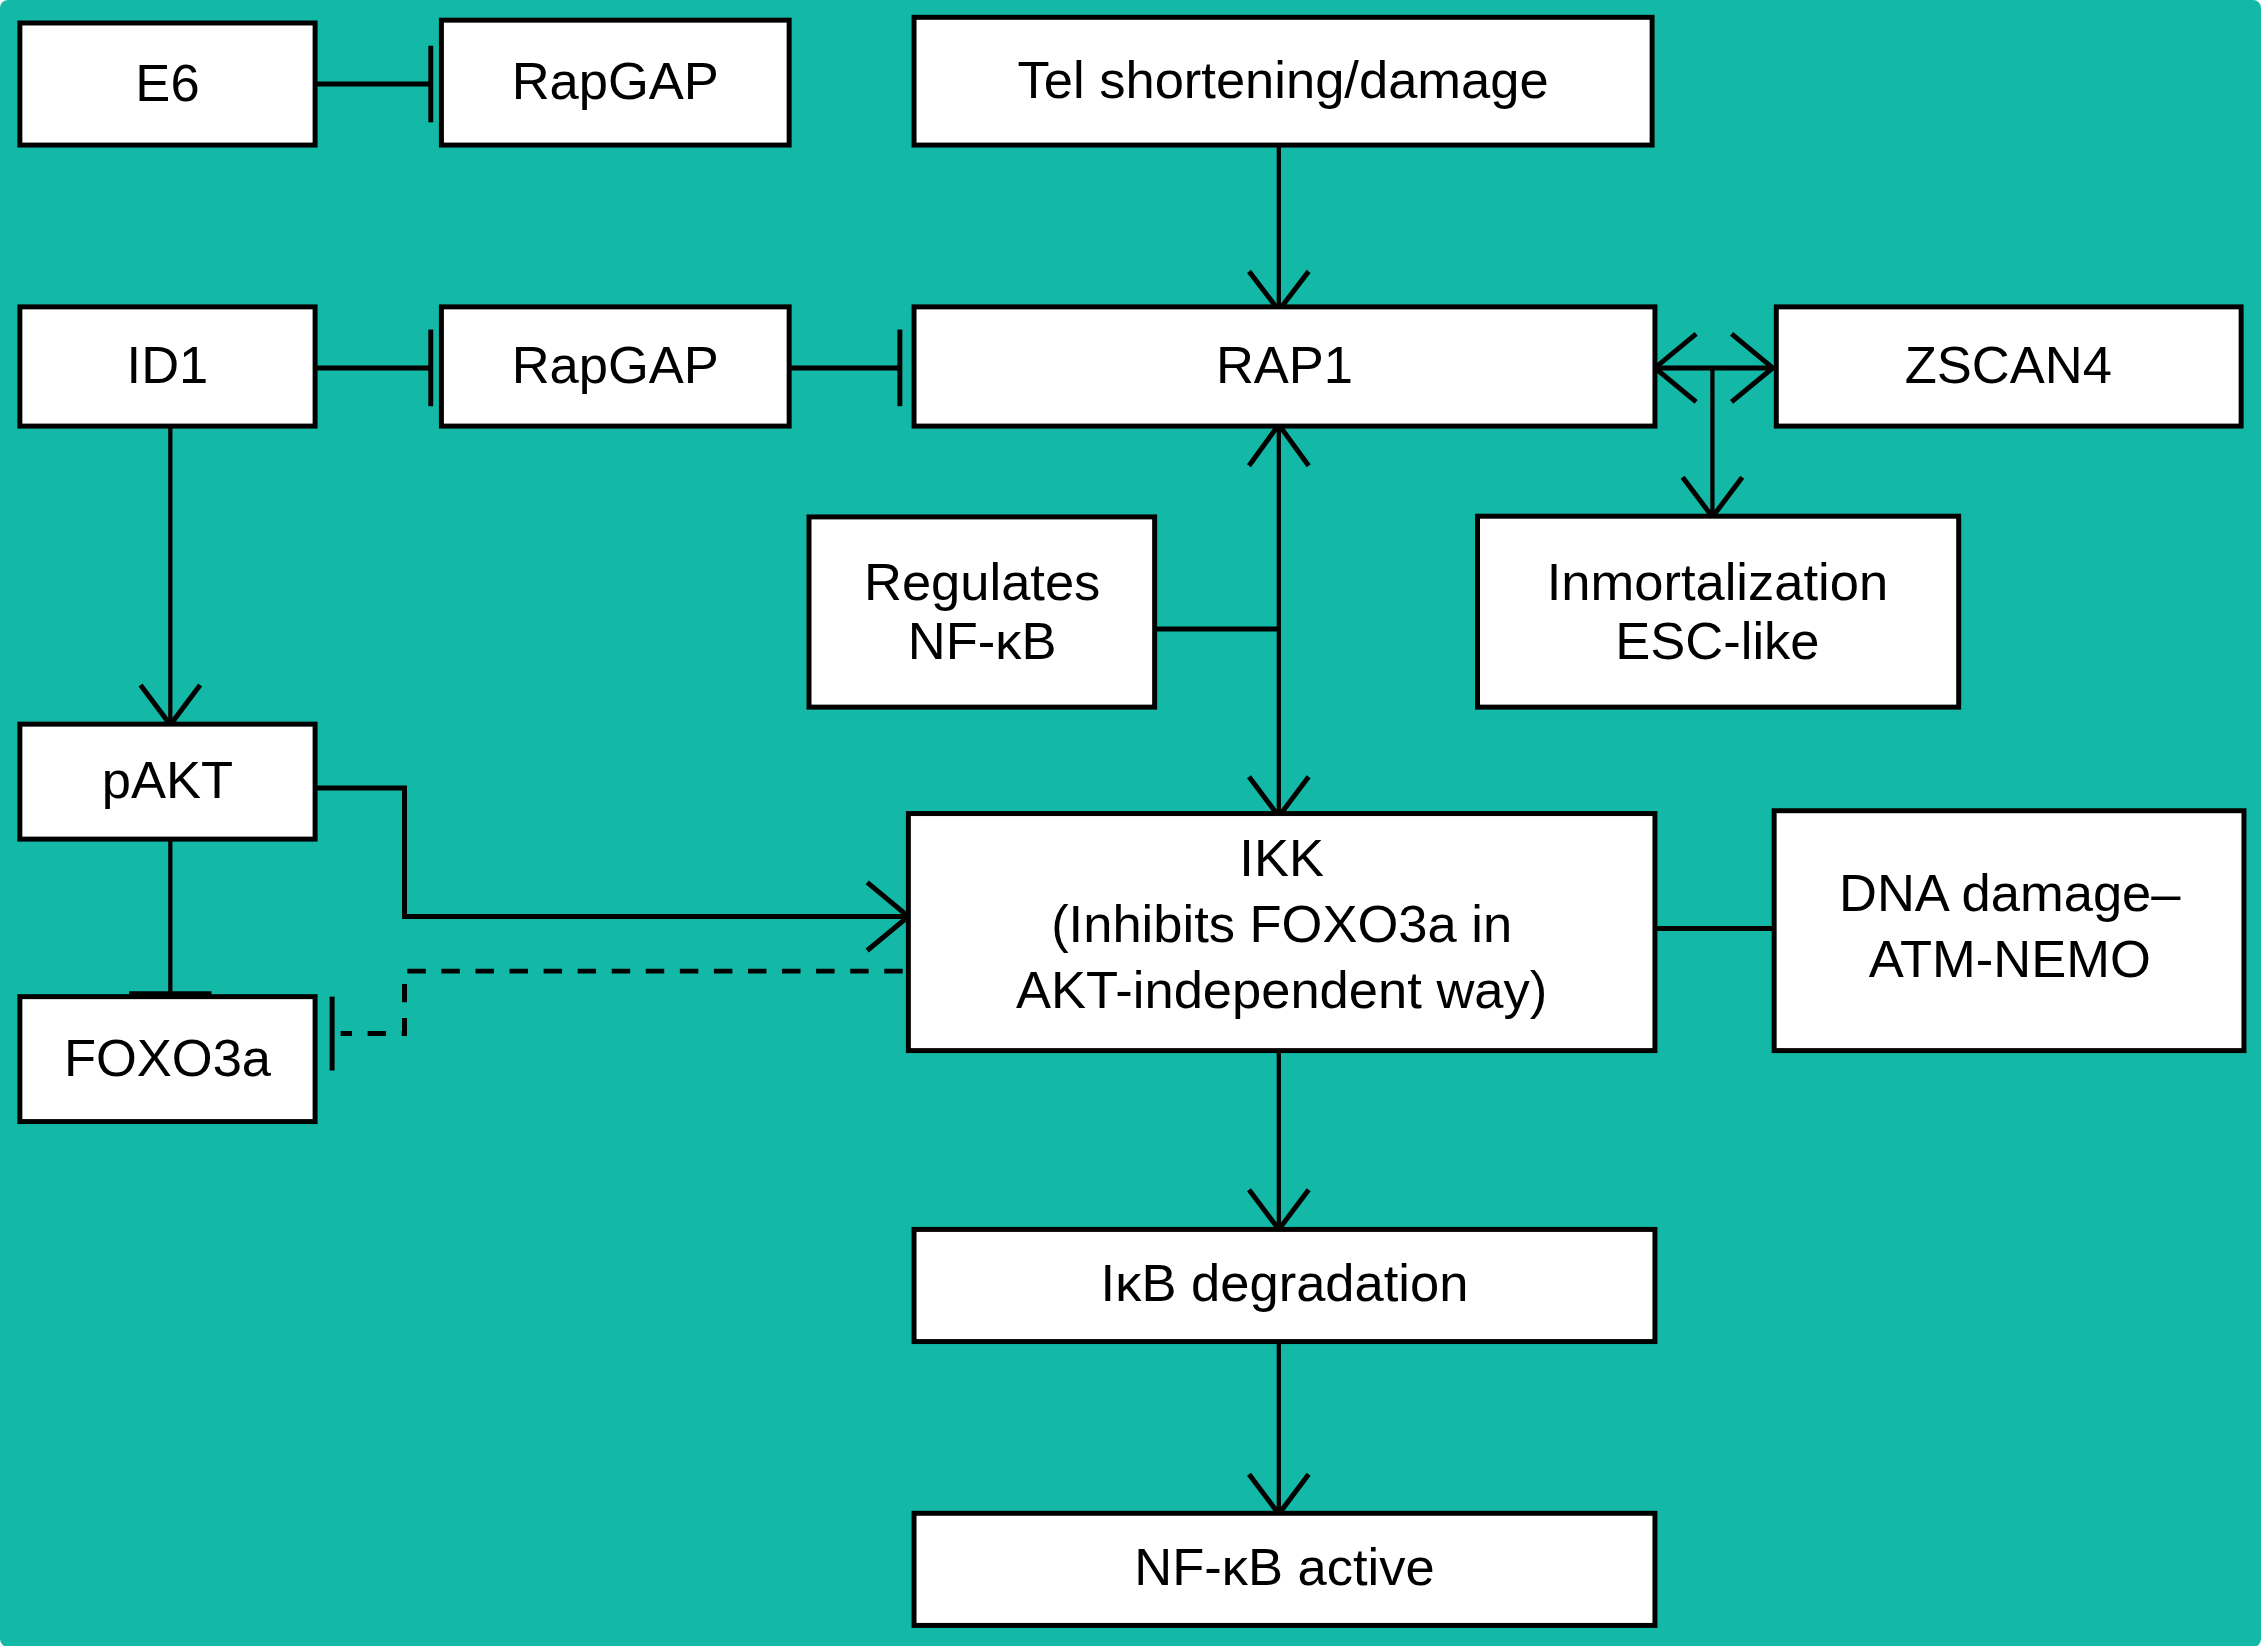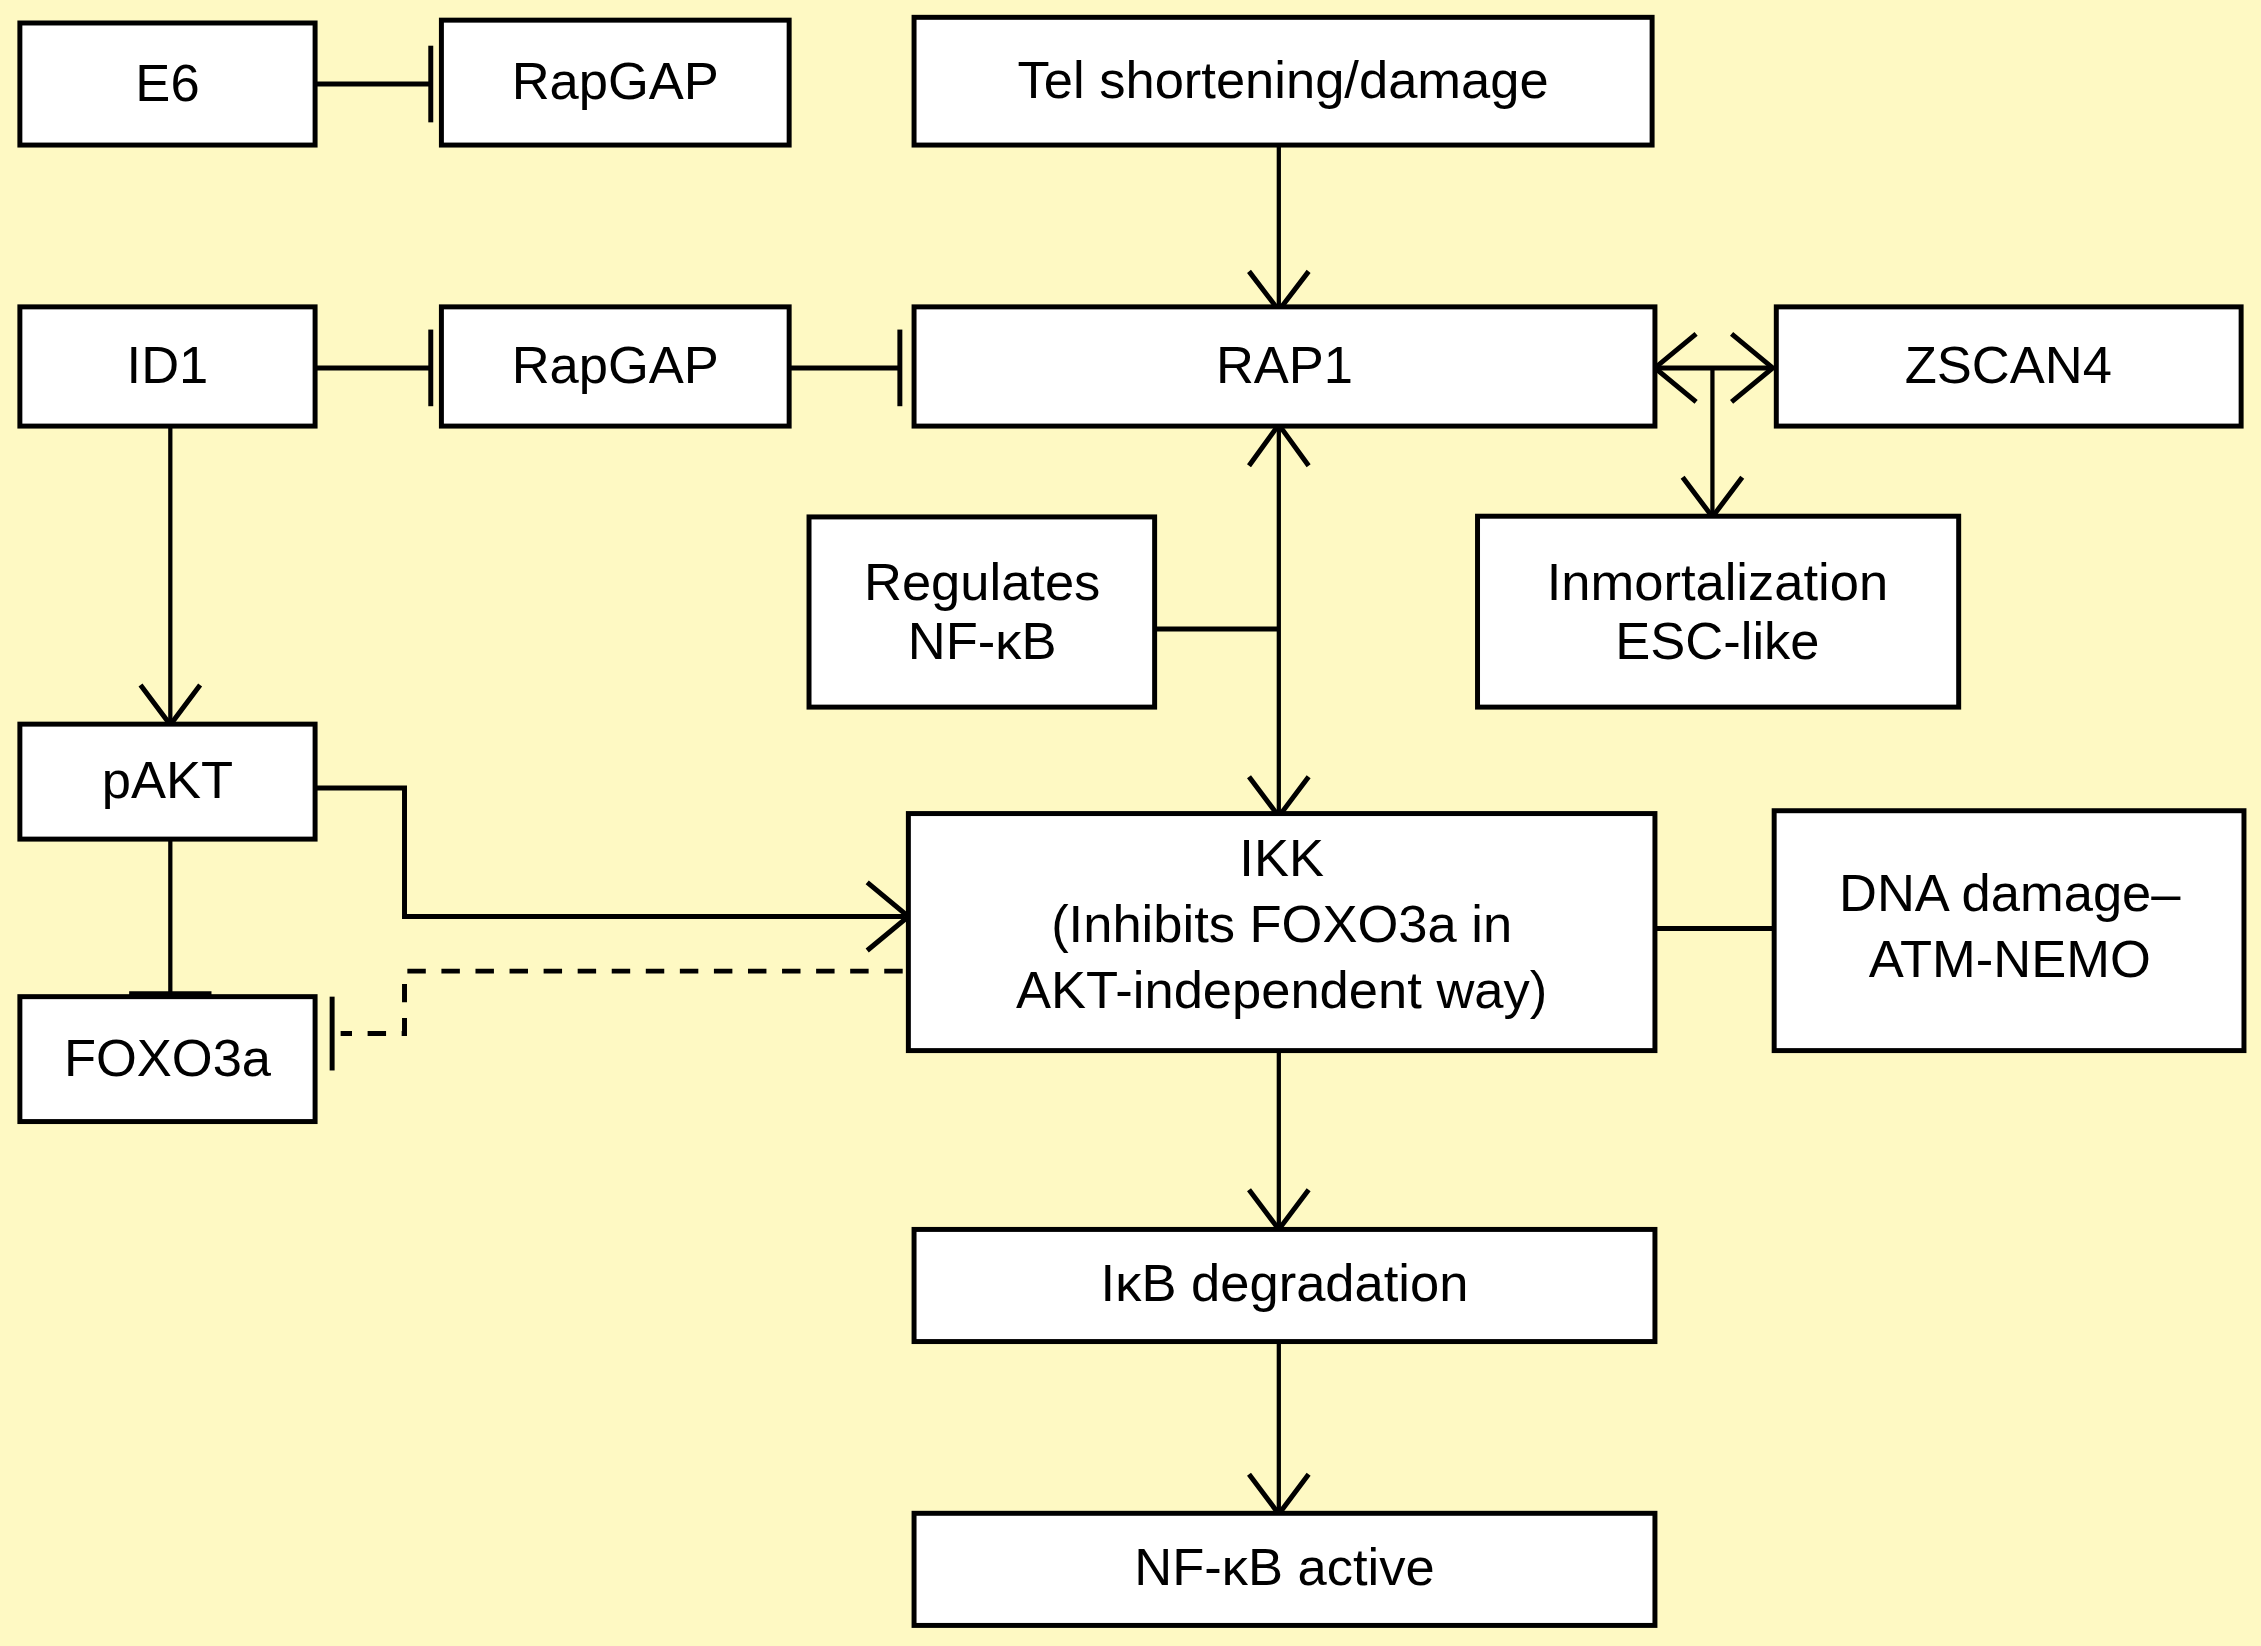--- a/index.html
+++ b/index.html
@@ -11,21 +11,22 @@
   body {
     font-family: "Liberation Sans", sans-serif;
     width: 2261px;
     height: 1647px;
     overflow: hidden;
   }
   #diagram-root {
     position: relative;
     width: 2261px;
     height: 1647px;
-    background: #fef9c3;
+    background: #14b8a6;
+    border-radius: 8px;
   }
   svg#pathway-svg {
     display: block;
     width: 2261px;
     height: 1647px;
   }
   .node-box {
     fill: #ffffff;
     stroke: #000000;
     stroke-width: 7;

